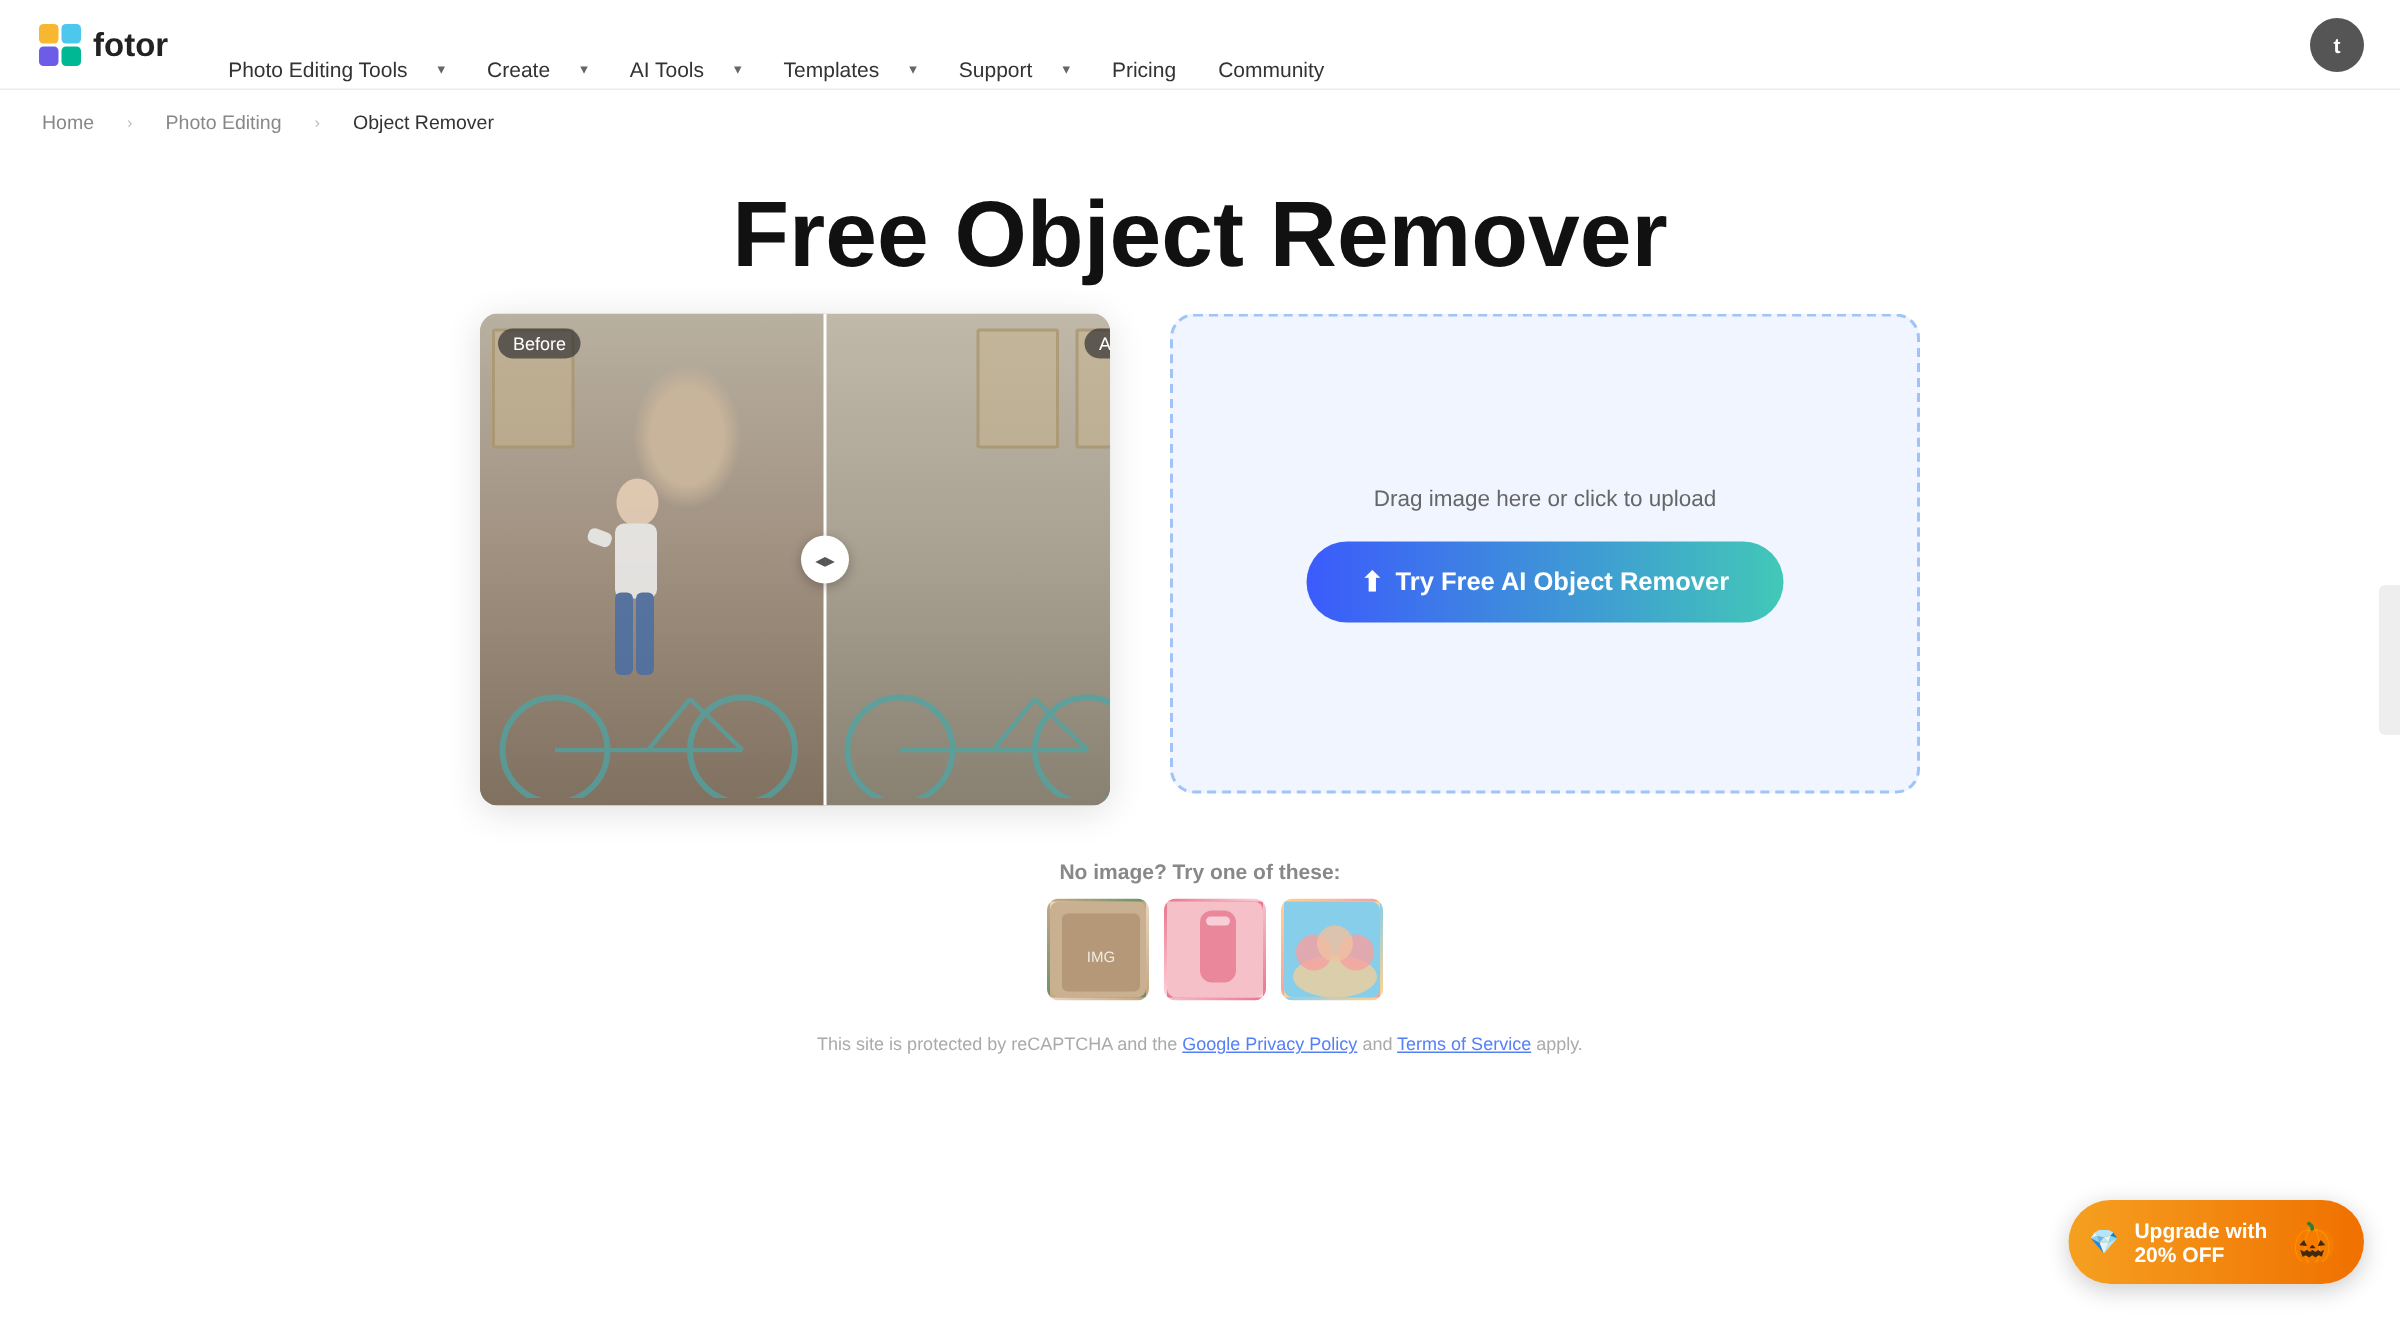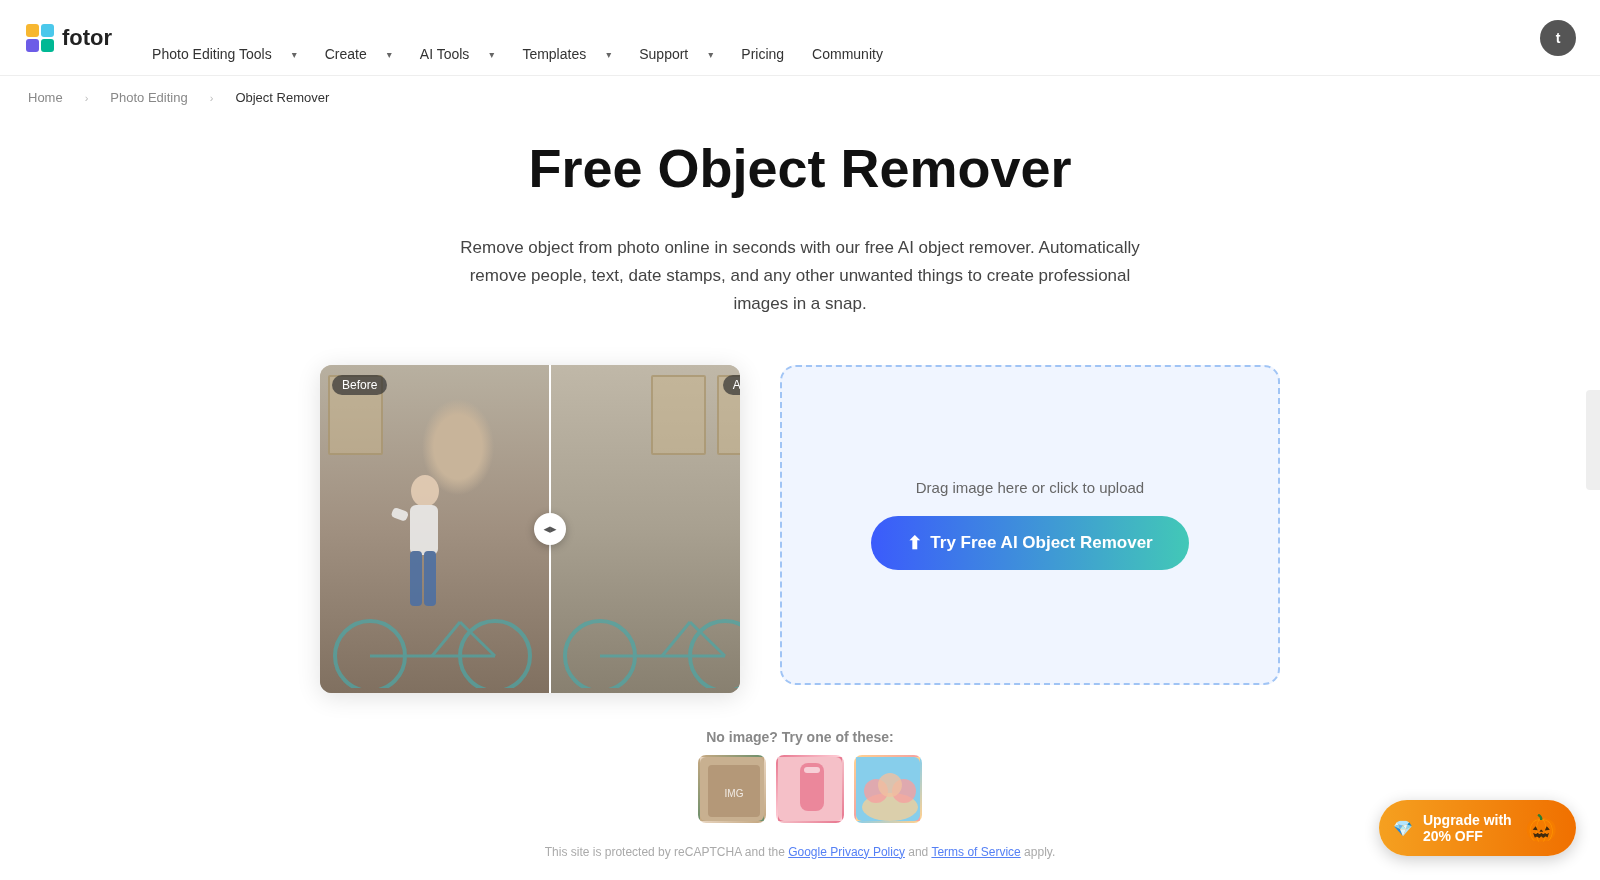--- a/index.html
+++ b/index.html
@@ -1,21 +1,21 @@
 <!DOCTYPE html>
 <html><head>
   <meta charset="utf-8">
   <style>
     * { box-sizing: border-box; margin: 0; padding: 0; }
     body { font-family: -apple-system, BlinkMacSystemFont, 'Segoe UI', sans-serif; background: #fff; color: #222; }
 
     
     .navbar {
       display: flex; align-items: center;
-      padding: 0 24px; height: 76px;
+      padding: 0 24px; height: 60px;
       border-bottom: 1px solid #eee;
       position: relative; z-index: 10;
     }
     .nav-logo { display: flex; align-items: center; gap: 6px; text-decoration: none; margin-right: 28px; }
     .nav-logo-icon { width: 32px; height: 32px; }
     .nav-logo-text { font-size: 22px; font-weight: 700; color: #222; }
     .nav-links { display: flex; align-items: center; gap: 4px; flex: 1; }
     .nav-item {
       display: flex; align-items: center; gap: 20px;
       padding: 6px 12px; font-size: 14px; color: #333;
@@ -36,21 +36,21 @@
     .breadcrumb {
       display: flex; align-items: center; gap: 22px;
       padding: 14px 28px; font-size: 13px; color: #888;
     }
     .breadcrumb a { color: #888; text-decoration: none; cursor: pointer; }
     .breadcrumb .sep { font-size: 11px; color: #bbb; }
     .breadcrumb .current { color: #333; font-weight: 500; }
 
     
     .hero { text-align: center; padding: 20px 20px 10px; }
-    .hero-title { font-size: 54px; font-weight: 800; color: #111; line-height: 1.1; margin-bottom: 36px; }
+    .hero-title { font-size: 62px; font-weight: 800; color: #111; line-height: 1.1; margin-bottom: 8px; }
     .hero-desc { font-size: 17px; color: #444; max-width: 720px; margin: 0 auto 36px; line-height: 1.65; }
 
     
     .main-content {
       display: flex; align-items: flex-start; justify-content: center;
       gap: 40px; padding: 0 40px 20px; max-width: 1400px; margin: 0 auto;
     }
 
     
     .before-after-wrap {
@@ -224,21 +224,20 @@
 <div class="breadcrumb">
   <a>Home</a>
   <span class="sep">›</span>
   <a>Photo Editing</a>
   <span class="sep">›</span>
   <span class="current">Object Remover</span>
 </div>
 
 <div class="hero">
   <h1 class="hero-title">Free Object Remover</h1>
-  <p class="hero-desc">Remove object from photo online in seconds with our free AI object remover. Automatically remove people, text, date stamps, and any other unwanted things to create professional images in a snap.</p>
 </div>
 
 <div class="main-content">
 
   <div class="before-after-wrap">
     <div class="before-after-img">
 
       <div class="img-left">
         <div class="scene-left"></div>
 

